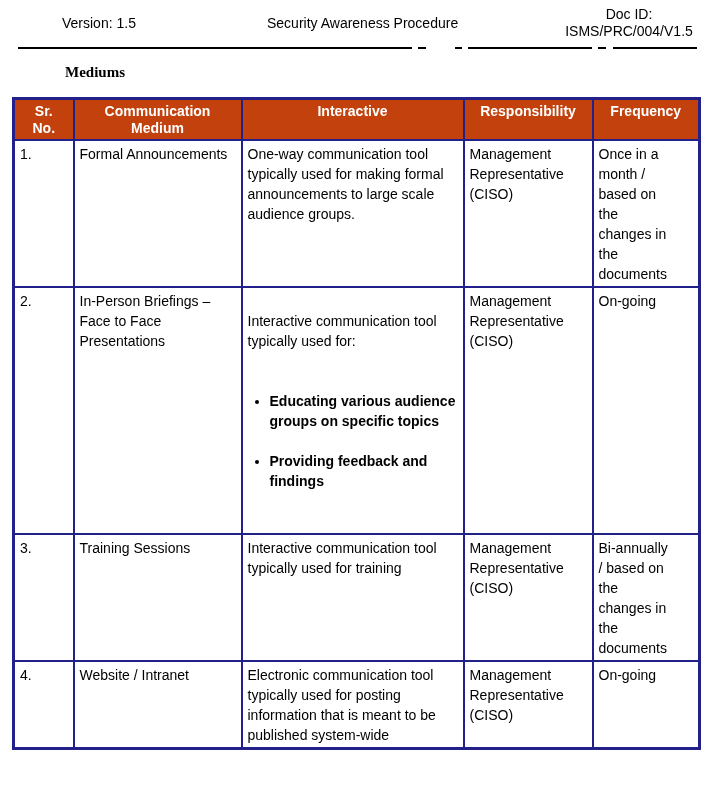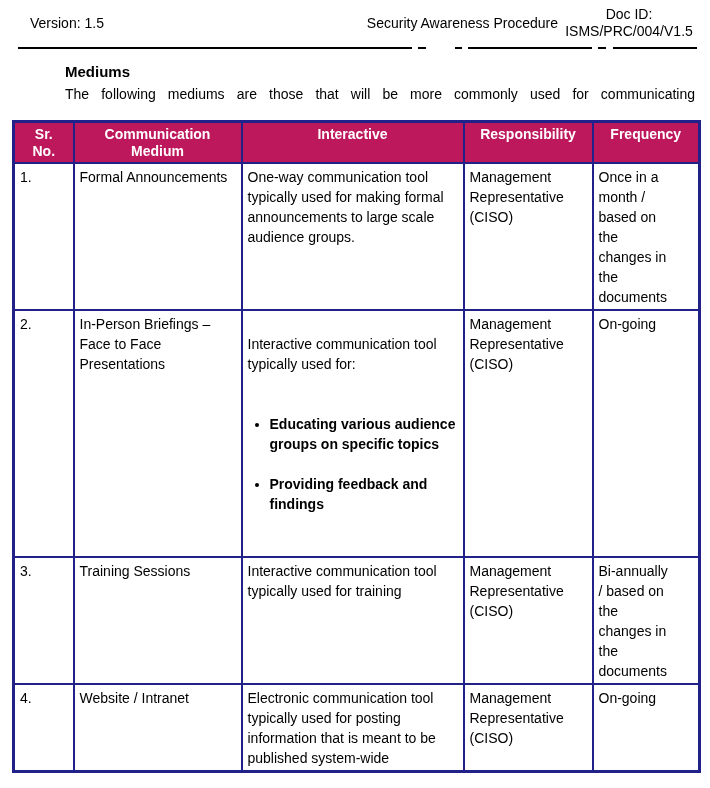--- a/index.html
+++ b/index.html
@@ -13,36 +13,36 @@
   .page { width: 710px; height: 788px; position: relative; }
 
   
   .doc-header {
     display: flex;
     align-items: flex-start;
     padding: 6px 10px 0 30px;
     font-size: 14px;
     line-height: 17px;
   }
-  .dh-left   { width: 205px; padding-top: 9px; }
-  .dh-center { flex: 1; text-align: right; padding-top: 9px; }
+  .dh-left   { width: 205px; padding-top: 9px; margin-left: 32px; }
+  .dh-center { flex: 1; text-align: left; padding-top: 9px; }
   .dh-right  { width: 142px; text-align: center; }
 
   
   .rule { position: relative; height: 2px; margin-top: 7px; }
   .rule span { position: absolute; top: 0; height: 2px; background: #000; }
   .rule .s1 { left: 18px;  width: 394px; }
   .rule .s2 { left: 418px; width: 8px; }
   .rule .s3 { left: 455px; width: 7px; }
   .rule .s4 { left: 468px; width: 124px; }
   .rule .s5 { left: 598px; width: 8px; }
   .rule .s6 { left: 613px; width: 84px; }
 
   
-  .section { margin: 14px 15px 16px 65px; width: 630px; }
+  .section { margin: 14px 15px 16px 65px; width: 630px; font-family: Liberation Serif, serif; }
   .section-heading { font-size: 15px; font-weight: bold; margin: 0 0 4px 0; line-height: 18px; }
   .para-line {
     font-size: 14px;
     line-height: 19px;
     text-align: justify;
     text-align-last: justify;
   }
   .para-line.last { text-align-last: left; }
 
   
@@ -53,21 +53,21 @@
     table-layout: fixed;
     border: 3px solid #22218a;
   }
   .comm-table th, .comm-table td {
     border: 2px solid #22218a;
     vertical-align: top;
     font-size: 14px;
     overflow: hidden;
   }
   .comm-table th {
-    background: #be185d;
+    background: #c2410c;
     color: #ffffff;
     font-weight: bold;
     text-align: center;
     padding: 3px 2px 2px 2px;
     line-height: 17px;
     white-space: pre-line;
   }
   .comm-table td {
     padding: 3px 5px 2px 5px;
     line-height: 20px;
@@ -110,21 +110,20 @@
     <span class="s1"></span>
       <span class="s2"></span>
       <span class="s3"></span>
     <span class="s4"></span>
       <span class="s5"></span>
       <span class="s6"></span>
   </div>
 
   <div class="section">
     <div class="section-heading">Mediums</div>
-    <div class="para-line">The following mediums are those that will be more commonly used for communicating</div>
   </div>
 
   <table class="comm-table">
     <colgroup>
       <col class="c-sr">
         <col class="c-med">
         <col class="c-desc">
         <col class="c-resp">
         <col class="c-freq">
     </colgroup>

